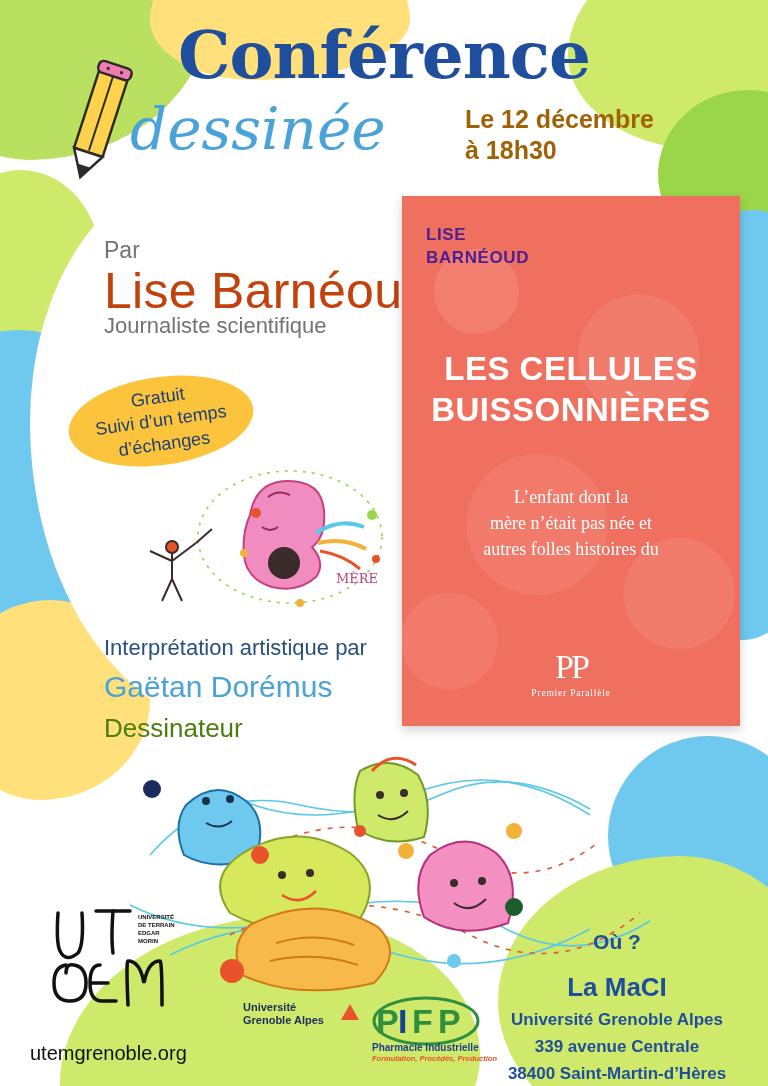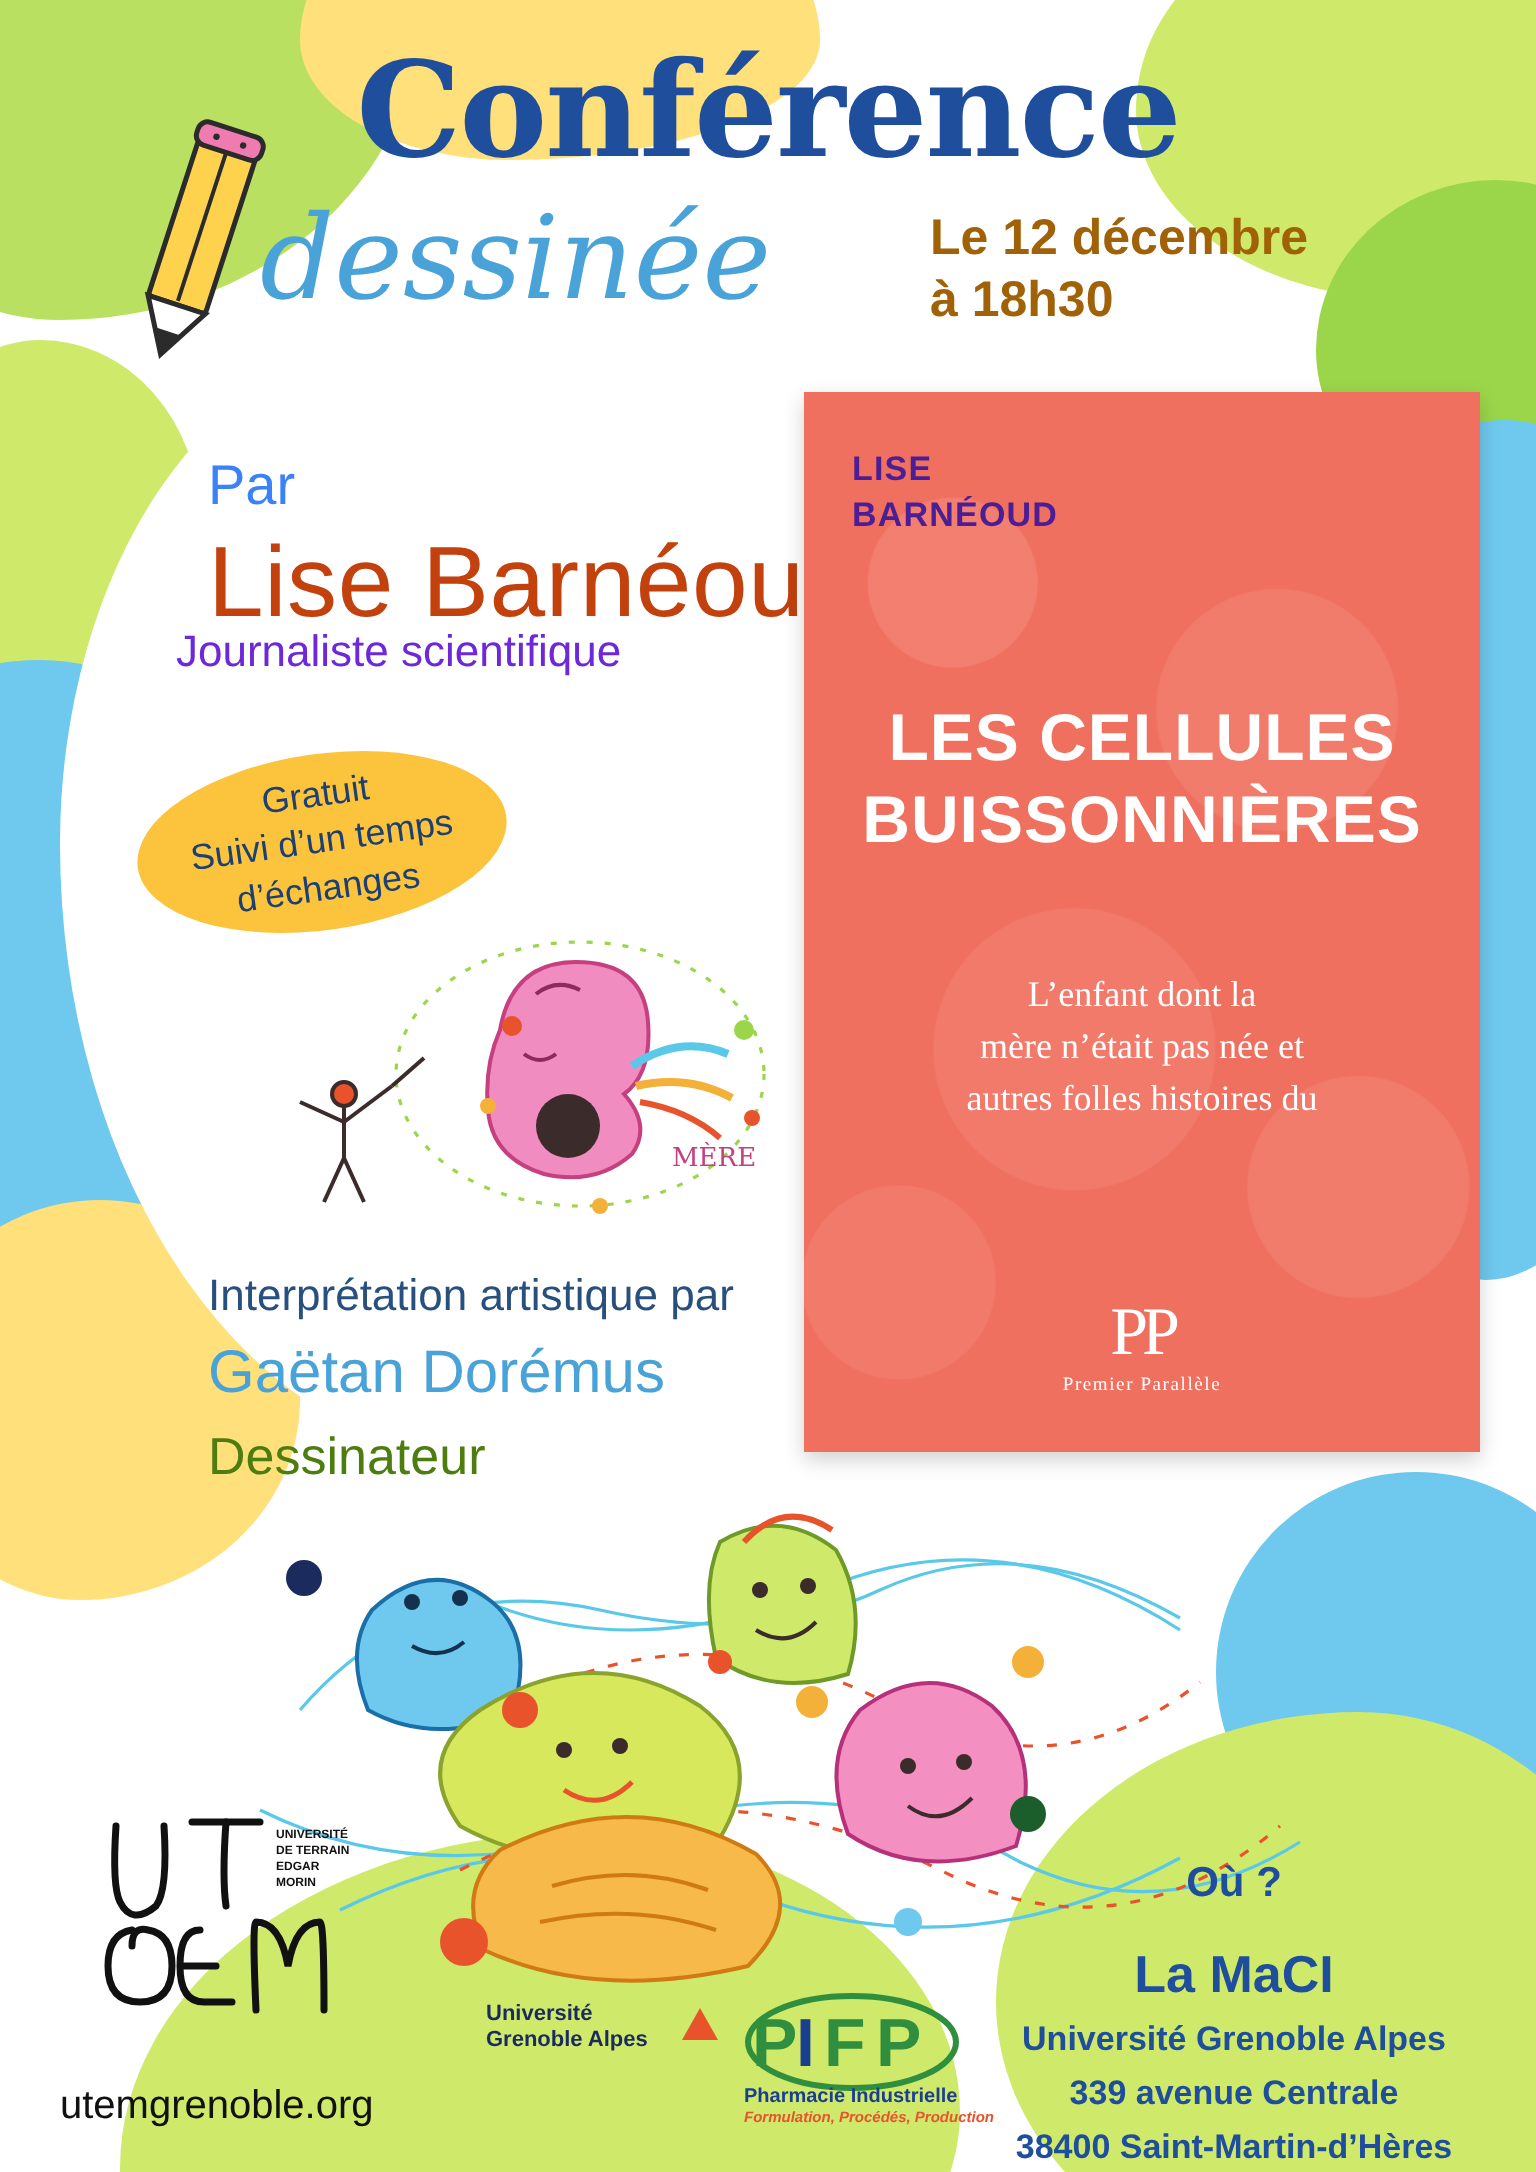--- a/index.html
+++ b/index.html
@@ -136,37 +136,37 @@
   .pencil {
     position: absolute;
     left: 62px; top: 55px;
     width: 80px; height: 130px;
     transform: rotate(18deg);
   }
 
   
   .par-label {
     position: absolute;
-    left: 104px; top: 227px;
-    font-size: 28px;
-    color: #3b82f6;
+    left: 104px; top: 237px;
+    font-size: 23px;
+    color: #737373;
   }
   .speaker-name {
     position: absolute;
     left: 104px; top: 262px;
     font-size: 50px;
     color: #c2410c;
     font-weight: normal;
     letter-spacing: 0.3px;
   }
   .speaker-role {
     position: absolute;
-    left: 88px; top: 313px;
+    left: 104px; top: 313px;
     font-size: 22px;
-    color: #6d28d9;
+    color: #737373;
   }
 
   .free-badge {
     position: absolute;
     left: 68px; top: 377px;
     width: 186px; height: 88px;
     background: #fcc43c;
     border-radius: 50%;
     transform: rotate(-8deg);
     display: flex;

